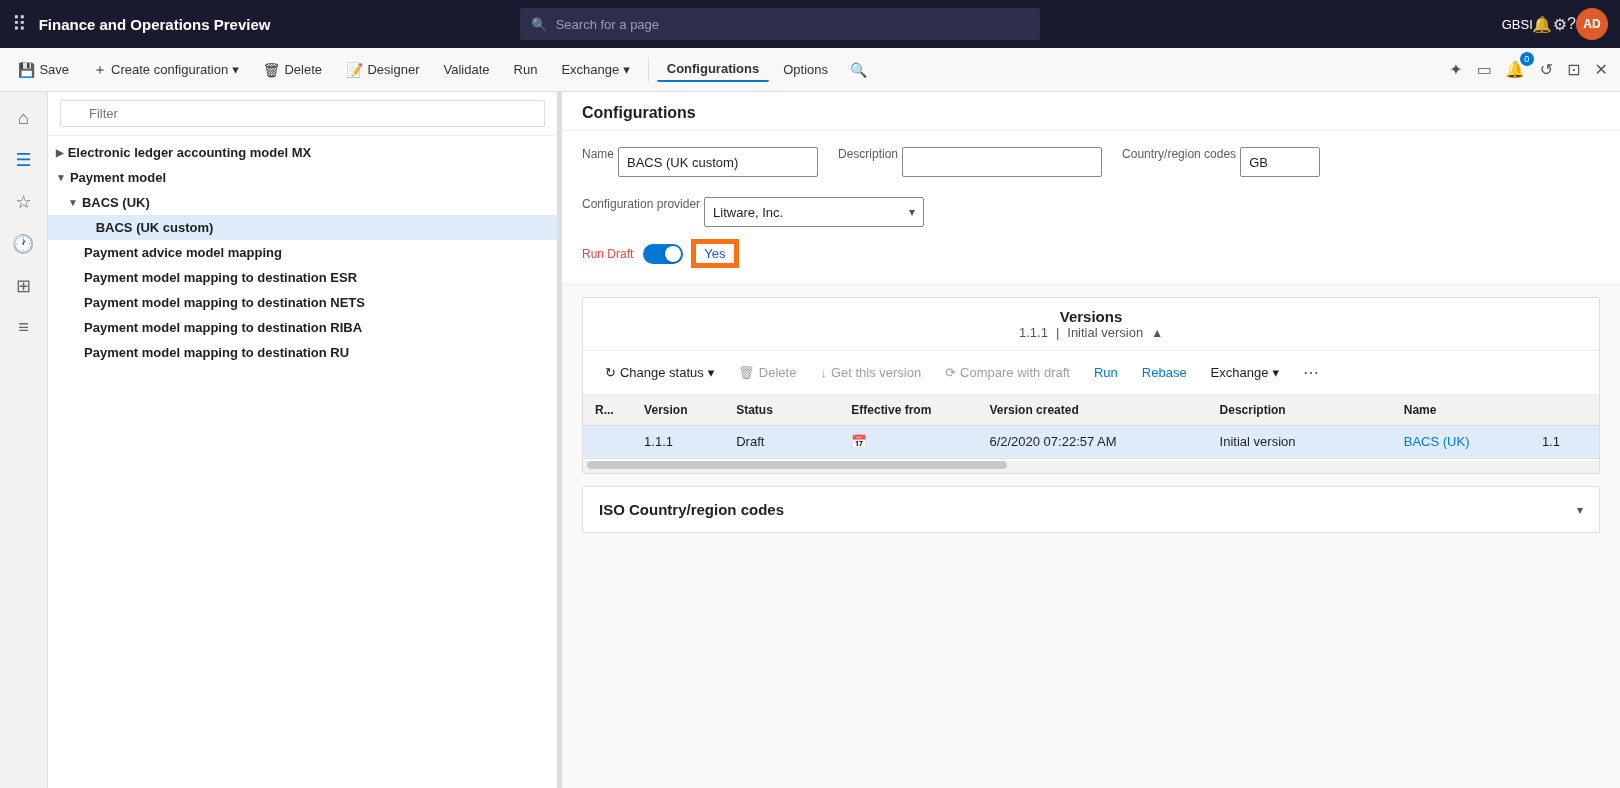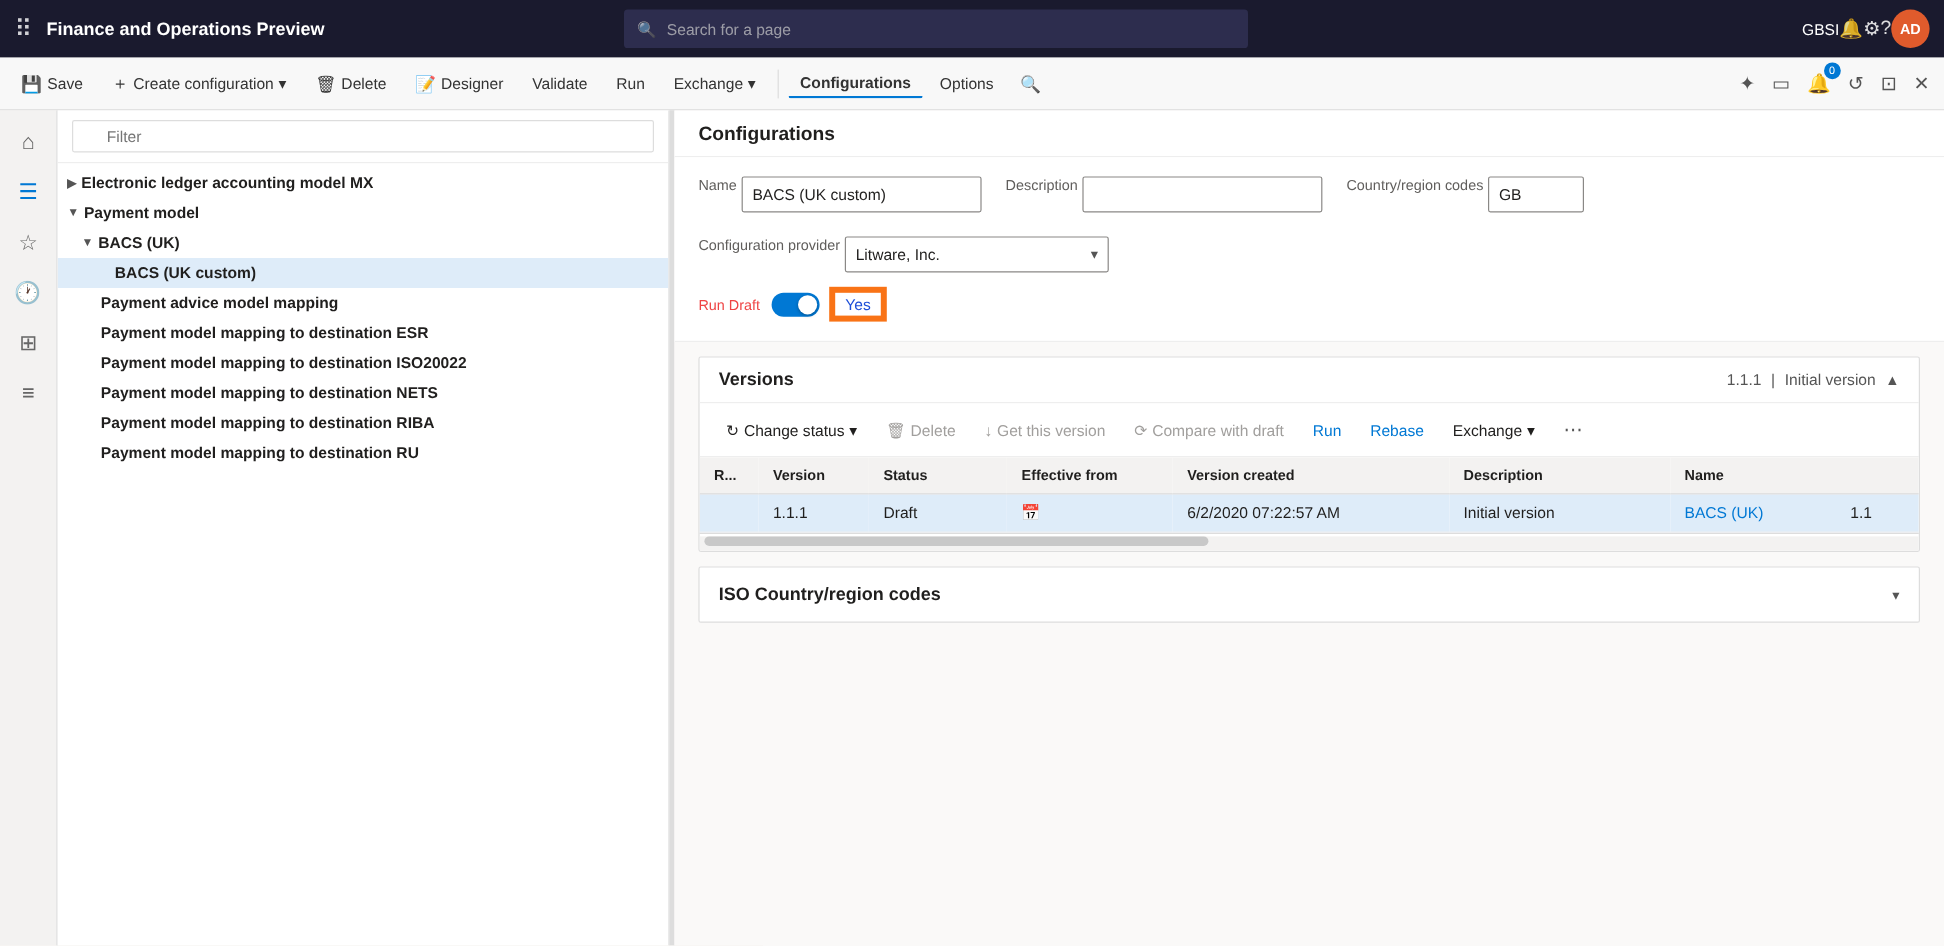--- a/index.html
+++ b/index.html
@@ -143,21 +143,21 @@
       position: absolute; top: 2px; right: 2px;
       width: 16px; height: 16px; border-radius: 50%;
       background: white; box-shadow: 0 1px 3px rgba(0,0,0,0.3);
     }
     .toggle-yes { font-size: 13px; color: #1d4ed8; border: 5px solid #f97316; padding: 2px 8px; background: white; }
 
     
     .versions-section { margin: 12px 20px; background: white; border: 1px solid #ddd; border-radius: 2px; }
     .versions-header {
       display: flex; align-items: center; justify-content: space-between;
-      padding: 10px 16px; border-bottom: 1px solid #eee;
+      padding: 10px 16px; border-bottom: 1px solid #eee; flex-direction: column;
     }
     .versions-title { font-size: 15px; font-weight: 600; color: #201f1e; }
     .versions-info { display: flex; align-items: center; gap: 8px; font-size: 13px; color: #555; }
     .versions-chevron { font-size: 12px; cursor: pointer; }
 
     .versions-toolbar {
       display: flex; align-items: center; padding: 8px 12px;
       gap: 4px; border-bottom: 1px solid #eee;
     }
     .v-btn {
@@ -319,23 +319,20 @@
 
       <div class="tree-item level2">
         <span class="tree-item-label">Payment advice model mapping</span>
       </div>
 
 
       <div class="tree-item level2">
         <span class="tree-item-label">Payment model mapping to destination ESR</span>
       </div>
 
-      <div class="tree-item level2">
-        <span class="tree-item-label">Payment model mapping to destination ISO20022</span>
-      </div>
 
       <div class="tree-item level2">
         <span class="tree-item-label">Payment model mapping to destination NETS</span>
       </div>
 
       <div class="tree-item level2">
         <span class="tree-item-label">Payment model mapping to destination RIBA</span>
       </div>
 
       <div class="tree-item level2">

